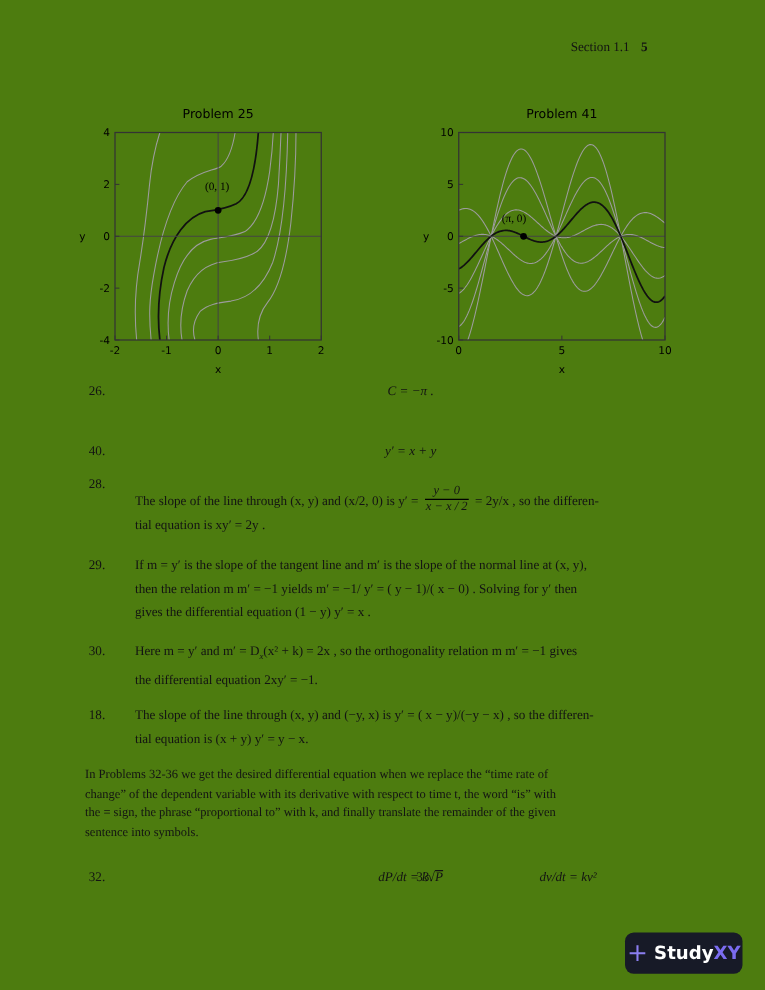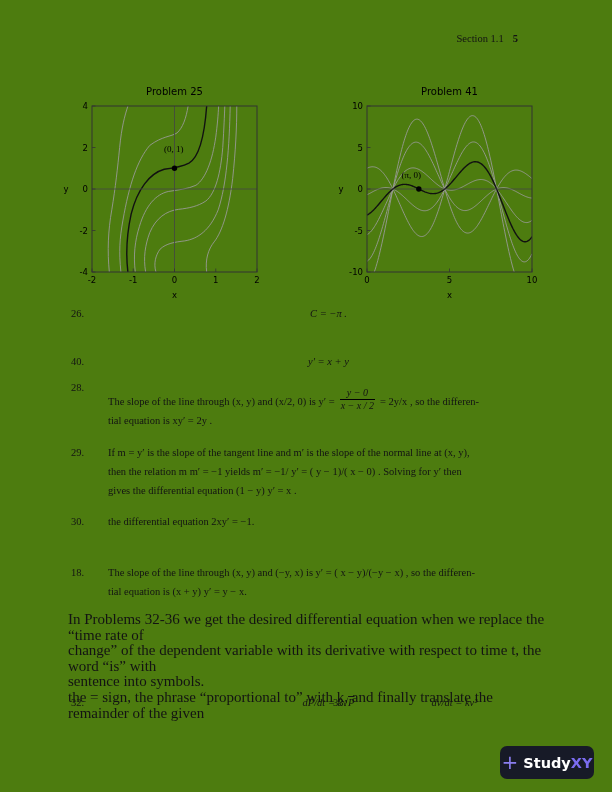--- a/index.html
+++ b/index.html
@@ -14,21 +14,21 @@
   svg text{font-family:"DejaVu Sans","Liberation Sans",sans-serif;font-size:8.5px;fill:#000;}
   svg text.annot{font-family:"Liberation Serif","DejaVu Serif",serif;font-size:9px;}
   .item{position:absolute;left:71px;width:478px;font-size:10.5px;line-height:19px;}
   .inum{position:absolute;left:0;top:0;font-weight:normal;}
   .ibody{margin-left:37px;}
   .math{font-style:italic;text-align:center;}
   .frow{display:flex;align-items:flex-end;gap:5px;height:33px;}
   .frac{display:inline-block;text-align:center;font-style:italic;font-size:10px;line-height:1.15;}
   .fnum{display:block;padding:0 3px;border-bottom:0.9px solid #000;}
   .fden{display:block;padding:0 1px;font-style:italic;}
-  .para{position:absolute;left:68px;top:612px;width:484px;font-size:15px;line-height:15.6px;}
+  .para{position:absolute;left:68px;top:612px;width:484px;font-size:10px;line-height:15.6px;}
   sub{font-size:7px;font-style:italic;}
   .radicand{text-decoration:overline;}
   .logo{position:absolute;left:500px;top:746px;width:94px;height:33px;border-radius:7px;
         display:flex;align-items:center;justify-content:center;
         font-family:"DejaVu Sans","Liberation Sans",sans-serif;font-weight:bold;font-size:14.5px;}
   .logo .plus{font-weight:normal;font-size:20px;line-height:1;margin-right:5px;transform:translateY(-1px);}
 </style>
 </head>
 <body>
 
@@ -156,37 +156,38 @@
     <div class="ibody">
       <div>If  m = y′  is the slope of the tangent line and  m′  is the slope of the normal line at  (x, y),</div>
       <div>then the relation  m m′ = −1  yields  m′ = −1/ y′ = ( y − 1)/( x − 0) .  Solving for  y′  then</div>
       <div>gives the differential equation  (1 − y) y′ = x .</div>
     </div>
   </div>
 
   <div class="item" style="top:512px">
     <span class="inum">30.</span>
     <div class="ibody">
+      <div><span>Here  m = y′  and  m′ = D</span><sub>x</sub><span>(x² + k)  =  2x , so the orthogonality relation  m m′ = −1  gives</span></div>
       <div>the differential equation  2xy′  =  −1.</div>
     </div>
   </div>
 
   <div class="item" style="top:563px">
     <span class="inum">18.</span>
     <div class="ibody">
       <div>The slope of the line through  (x, y)  and  (−y, x)  is  y′ = ( x − y)/(−y − x) , so the differen-</div>
       <div>tial equation is  (x + y) y′ = y − x.</div>
     </div>
   </div>
 
   <div class="para">
     <div>In Problems 32-36 we get the desired differential equation when we replace the “time rate of</div>
     <div>change” of the dependent variable with its derivative with respect to time t, the word “is” with</div>
+    <div>the = sign, the phrase “proportional to” with k, and finally translate the remainder of the given</div>
     <div>sentence into symbols.</div>
-    <div>the = sign, the phrase “proportional to” with k, and finally translate the remainder of the given</div>
   </div>
 
   <div class="item" style="top:693px">
     <span class="inum">32.</span>
     <div class="ibody math">
       <span>dP/dt = k</span><span>√</span><span class="radicand">P</span>
     </div>
   </div>
 
   <div class="item" style="top:693px;left:333px;width:216px">

